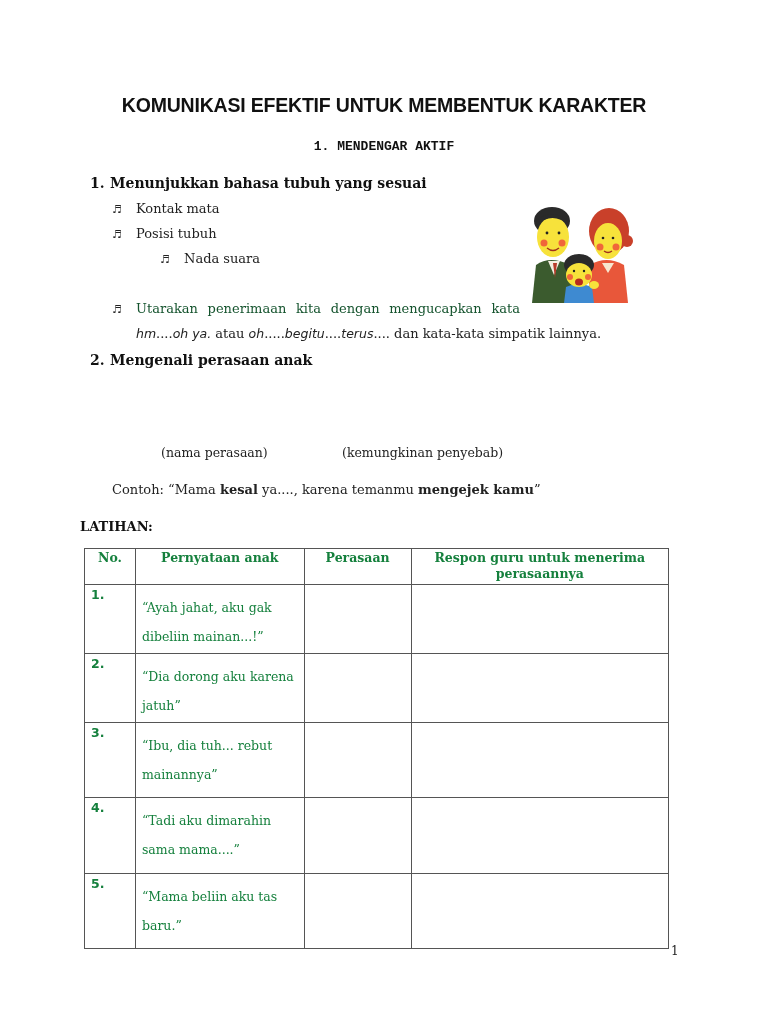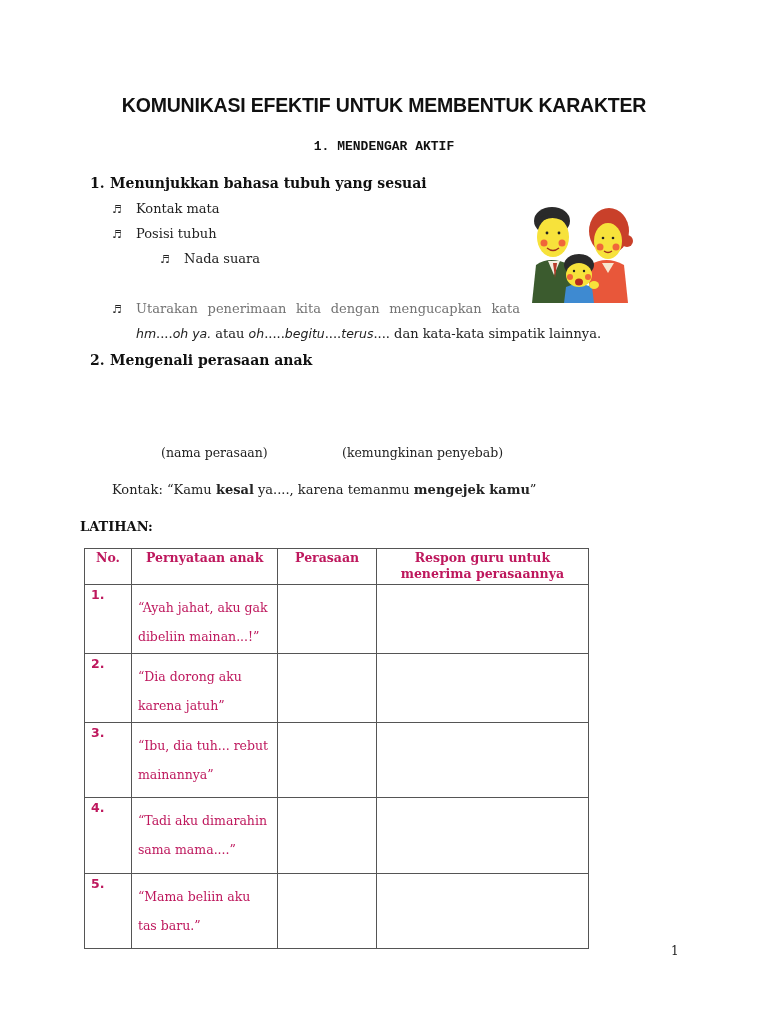--- a/index.html
+++ b/index.html
@@ -11,25 +11,25 @@
     font-family: "Liberation Mono", "DejaVu Sans Mono", monospace; font-size: 13px; font-weight: bold; color: #111; }
   .heading { position: absolute; left: 90px; font-family: "DejaVu Serif", "Liberation Serif", serif;
     font-size: 14px; font-weight: bold; color: #111; }
   .heading .num { display: inline-block; width: 20px; }
   .bullet { position: absolute; left: 112px; font-family: "DejaVu Serif", "Liberation Serif", serif;
     font-size: 13px; color: #222; white-space: nowrap; }
   .bullet .note { display: inline-block; width: 24px; font-size: 11px; font-style: italic; font-weight: bold; color: #222; }
   .line { position: absolute; font-family: "DejaVu Serif", "Liberation Serif", serif; font-size: 13px; color: #222; white-space: nowrap; }
   .line i { font-family: "DejaVu Sans", "Liberation Sans", sans-serif; font-style: italic; font-size: 12.5px; margin-top: 36px; }
   .justified { position: absolute; left: 136px; width: 384px; top: 301px; font-family: "DejaVu Serif", "Liberation Serif", serif;
-    font-size: 13px; color: #737373; text-align: justify; text-align-last: justify; }
+    font-size: 13px; color: #14532d; text-align: justify; text-align-last: justify; }
   .image { position: absolute; left: 528px; top: 203px; width: 110px; height: 100px; }
   .latihan { position: absolute; left: 80px; top: 519px; font-family: "DejaVu Serif", "Liberation Serif", serif; font-size: 13px; font-weight: bold; }
-  table.tbl { position: absolute; left: 84px; top: 548px; border-collapse: collapse; width: 505px;
-    font-family: "DejaVu Serif", "Liberation Serif", serif; font-size: 12.5px; color: #be185d; }
+  table.tbl { position: absolute; left: 84px; top: 548px; border-collapse: collapse; width: 585px;
+    font-family: "DejaVu Serif", "Liberation Serif", serif; font-size: 12.5px; color: #15803d; }
   table.tbl td, table.tbl th { border: 1.5px solid #555; vertical-align: top; padding: 2px 6px; }
   table.tbl th { font-weight: bold; text-align: center; font-size: 12.5px; line-height: 16px; padding-top: 1px; }
   table.tbl td.no { font-weight: bold; font-family: "DejaVu Sans", "Liberation Sans", sans-serif; font-size: 12.5px; }
   table.tbl td.stmt { line-height: 29px; padding-top: 8px; }
   .pagenum { position: absolute; left: 671px; top: 944px; font-family: "DejaVu Serif", "Liberation Serif", serif; font-size: 12px; color: #222; }
 </style>
 </head>
 <body>
 
 <div class="page">
@@ -106,21 +106,21 @@
 
   <div class="heading" style="top:352px;">
     <span class="num">2.</span><span>Mengenali perasaan anak</span>
   </div>
 
 
   <div class="line" style="left:161px; top:445px; font-size:12.5px;">(nama perasaan)</div>
   <div class="line" style="left:342px; top:445px; font-size:12.5px;">(kemungkinan penyebab)</div>
 
   <div class="line" style="left:112px; top:482px;">
-    <span>Kontak: “Kamu </span><b>kesal</b><span> ya...., karena temanmu </span><b>mengejek kamu</b><span>”</span>
+    <span>Contoh: “Mama </span><b>kesal</b><span> ya...., karena temanmu </span><b>mengejek kamu</b><span>”</span>
   </div>
 
   <div class="latihan">LATIHAN:</div>
 
   <table class="tbl">
     <colgroup>
       <col style="width:51px">
       <col style="width:169px">
       <col style="width:107px">
       <col style="width:258px">

